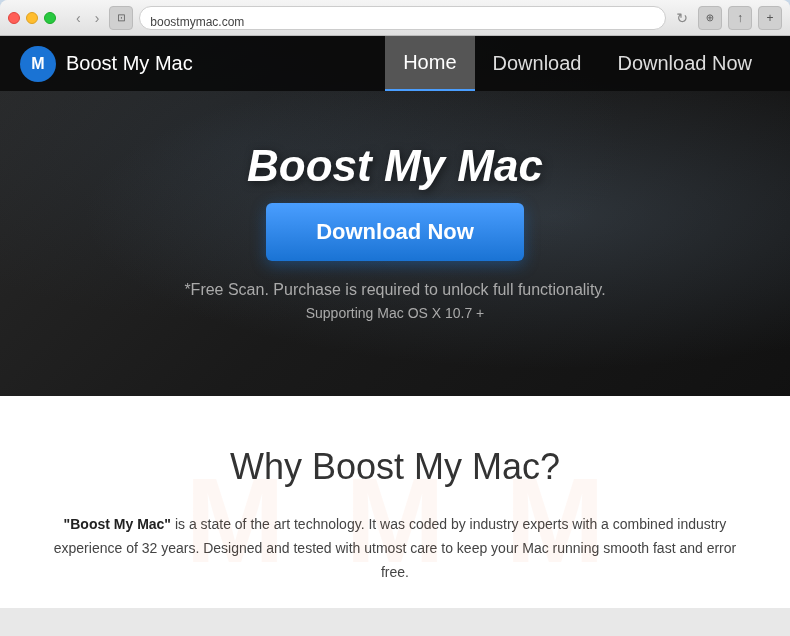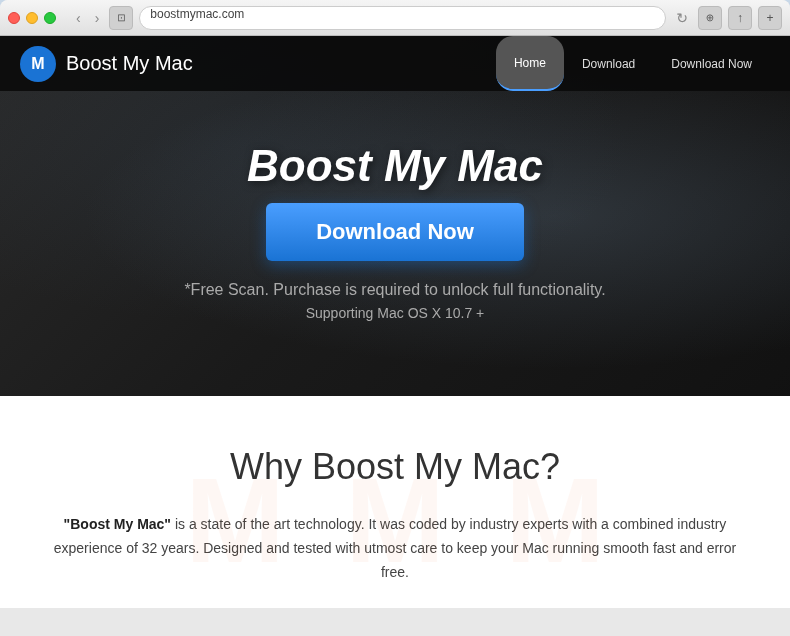--- a/index.html
+++ b/index.html
@@ -54,21 +54,21 @@
       gap: 6px;
     }
 
     .address-bar {
       flex: 1;
       background: white;
       border: 1px solid #ccc;
       border-radius: 12px;
       height: 24px;
       display: flex;
-      align-items: flex-start;
+      align-items: flex-end;
       padding: 0 10px;
       font-size: 12px;
       color: #444;
     }
 
     .toolbar-action-btn {
       background: #d0d0d0;
       border: 1px solid #bbb;
       border-radius: 4px;
       width: 24px;
@@ -150,26 +150,25 @@
     .nav-links {
       margin-left: auto;
       display: flex;
       align-items: stretch;
     }
 
     .nav-link {
       color: #ddd;
       text-decoration: none;
       padding: 12px 18px;
-      font-size: 12px;
+      font-size: 20px;
       display: flex;
       align-items: center;
       height: 55px;
       cursor: pointer;
-      border-radius: 17px;
     }
 
     .nav-link.active {
       color: white;
       background: #555;
       border-bottom: 2px solid #4a9eff;
     }
 
     
     .hero-content {

